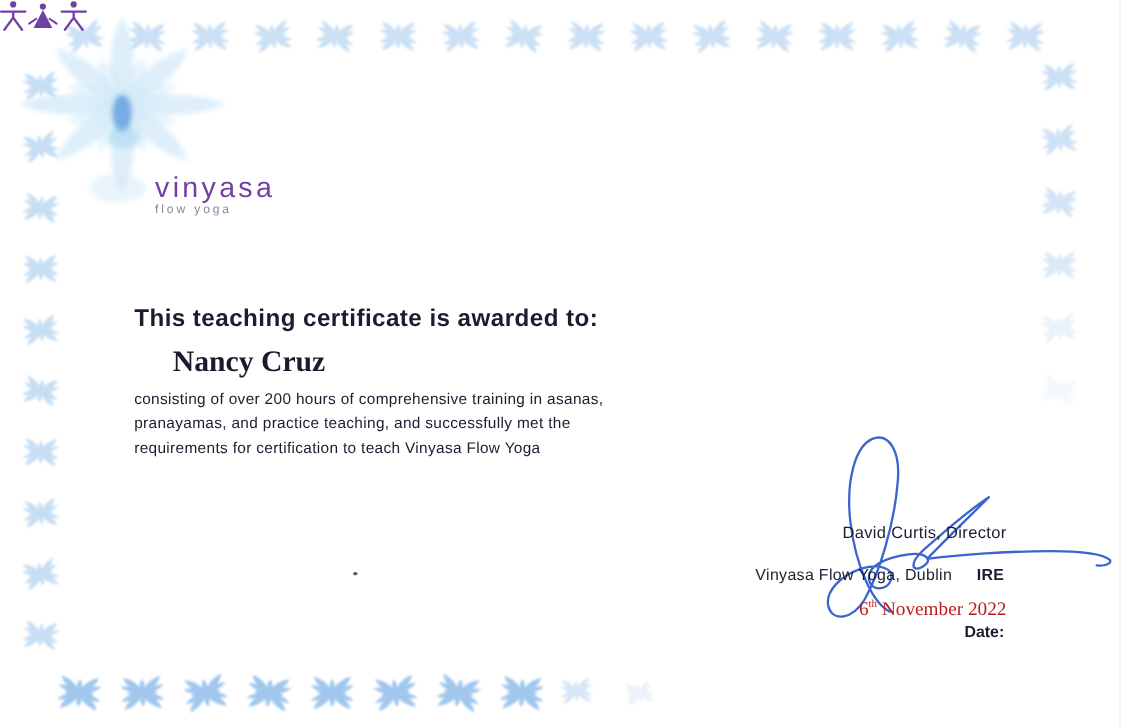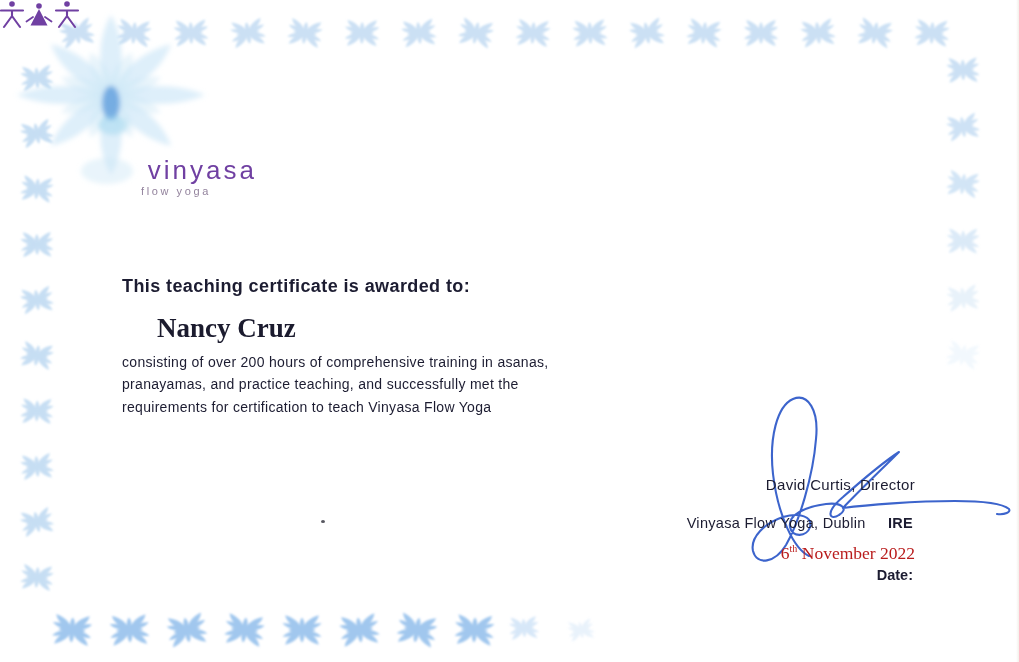--- a/index.html
+++ b/index.html
@@ -13,34 +13,34 @@
     content:""; position:absolute; top:0; right:0; bottom:0; width:3px;
     background:linear-gradient(to left, #e9e2d8, rgba(255,255,255,0)); opacity:.55;
     pointer-events:none;
   }
   svg.layer { position:absolute; left:0; top:0; pointer-events:none; }
 
   
   .logo-flower { position:absolute; left:88px; top:66px; }
   .logo-figures { position:absolute; left:158px; top:134px; }
   .brand {
-    position:absolute; left:141px; top:155px; width:116px; text-align:right;
+    position:absolute; left:141px; top:155px; width:116px; text-align:left;
     font-size:26px; font-weight:400; letter-spacing:3px;
     color:var(--brand-purple, #7040a2);
   }
   .tagline {
     position:absolute; left:141px; top:185px; width:116px; text-align:left;
     font-size:11px; font-weight:400; letter-spacing:2.6px;
     color:var(--tagline-gray, #93839d);
   }
 
   
   .award-line {
     position:absolute; left:122px; top:276px;
-    font-size:18px; font-weight:700; letter-spacing:.4px;
+    font-size:22px; font-weight:700; letter-spacing:.4px;
   }
   .recipient {
     position:absolute; left:157px; top:313px;
     font-family:"Liberation Serif", serif; font-size:27px; font-weight:700;
     color:#1b1b2e;
   }
   .body-text {
     position:absolute; left:122px; top:351px; width:520px;
     font-size:14px; line-height:22.4px; letter-spacing:.3px; font-weight:400;
   }

